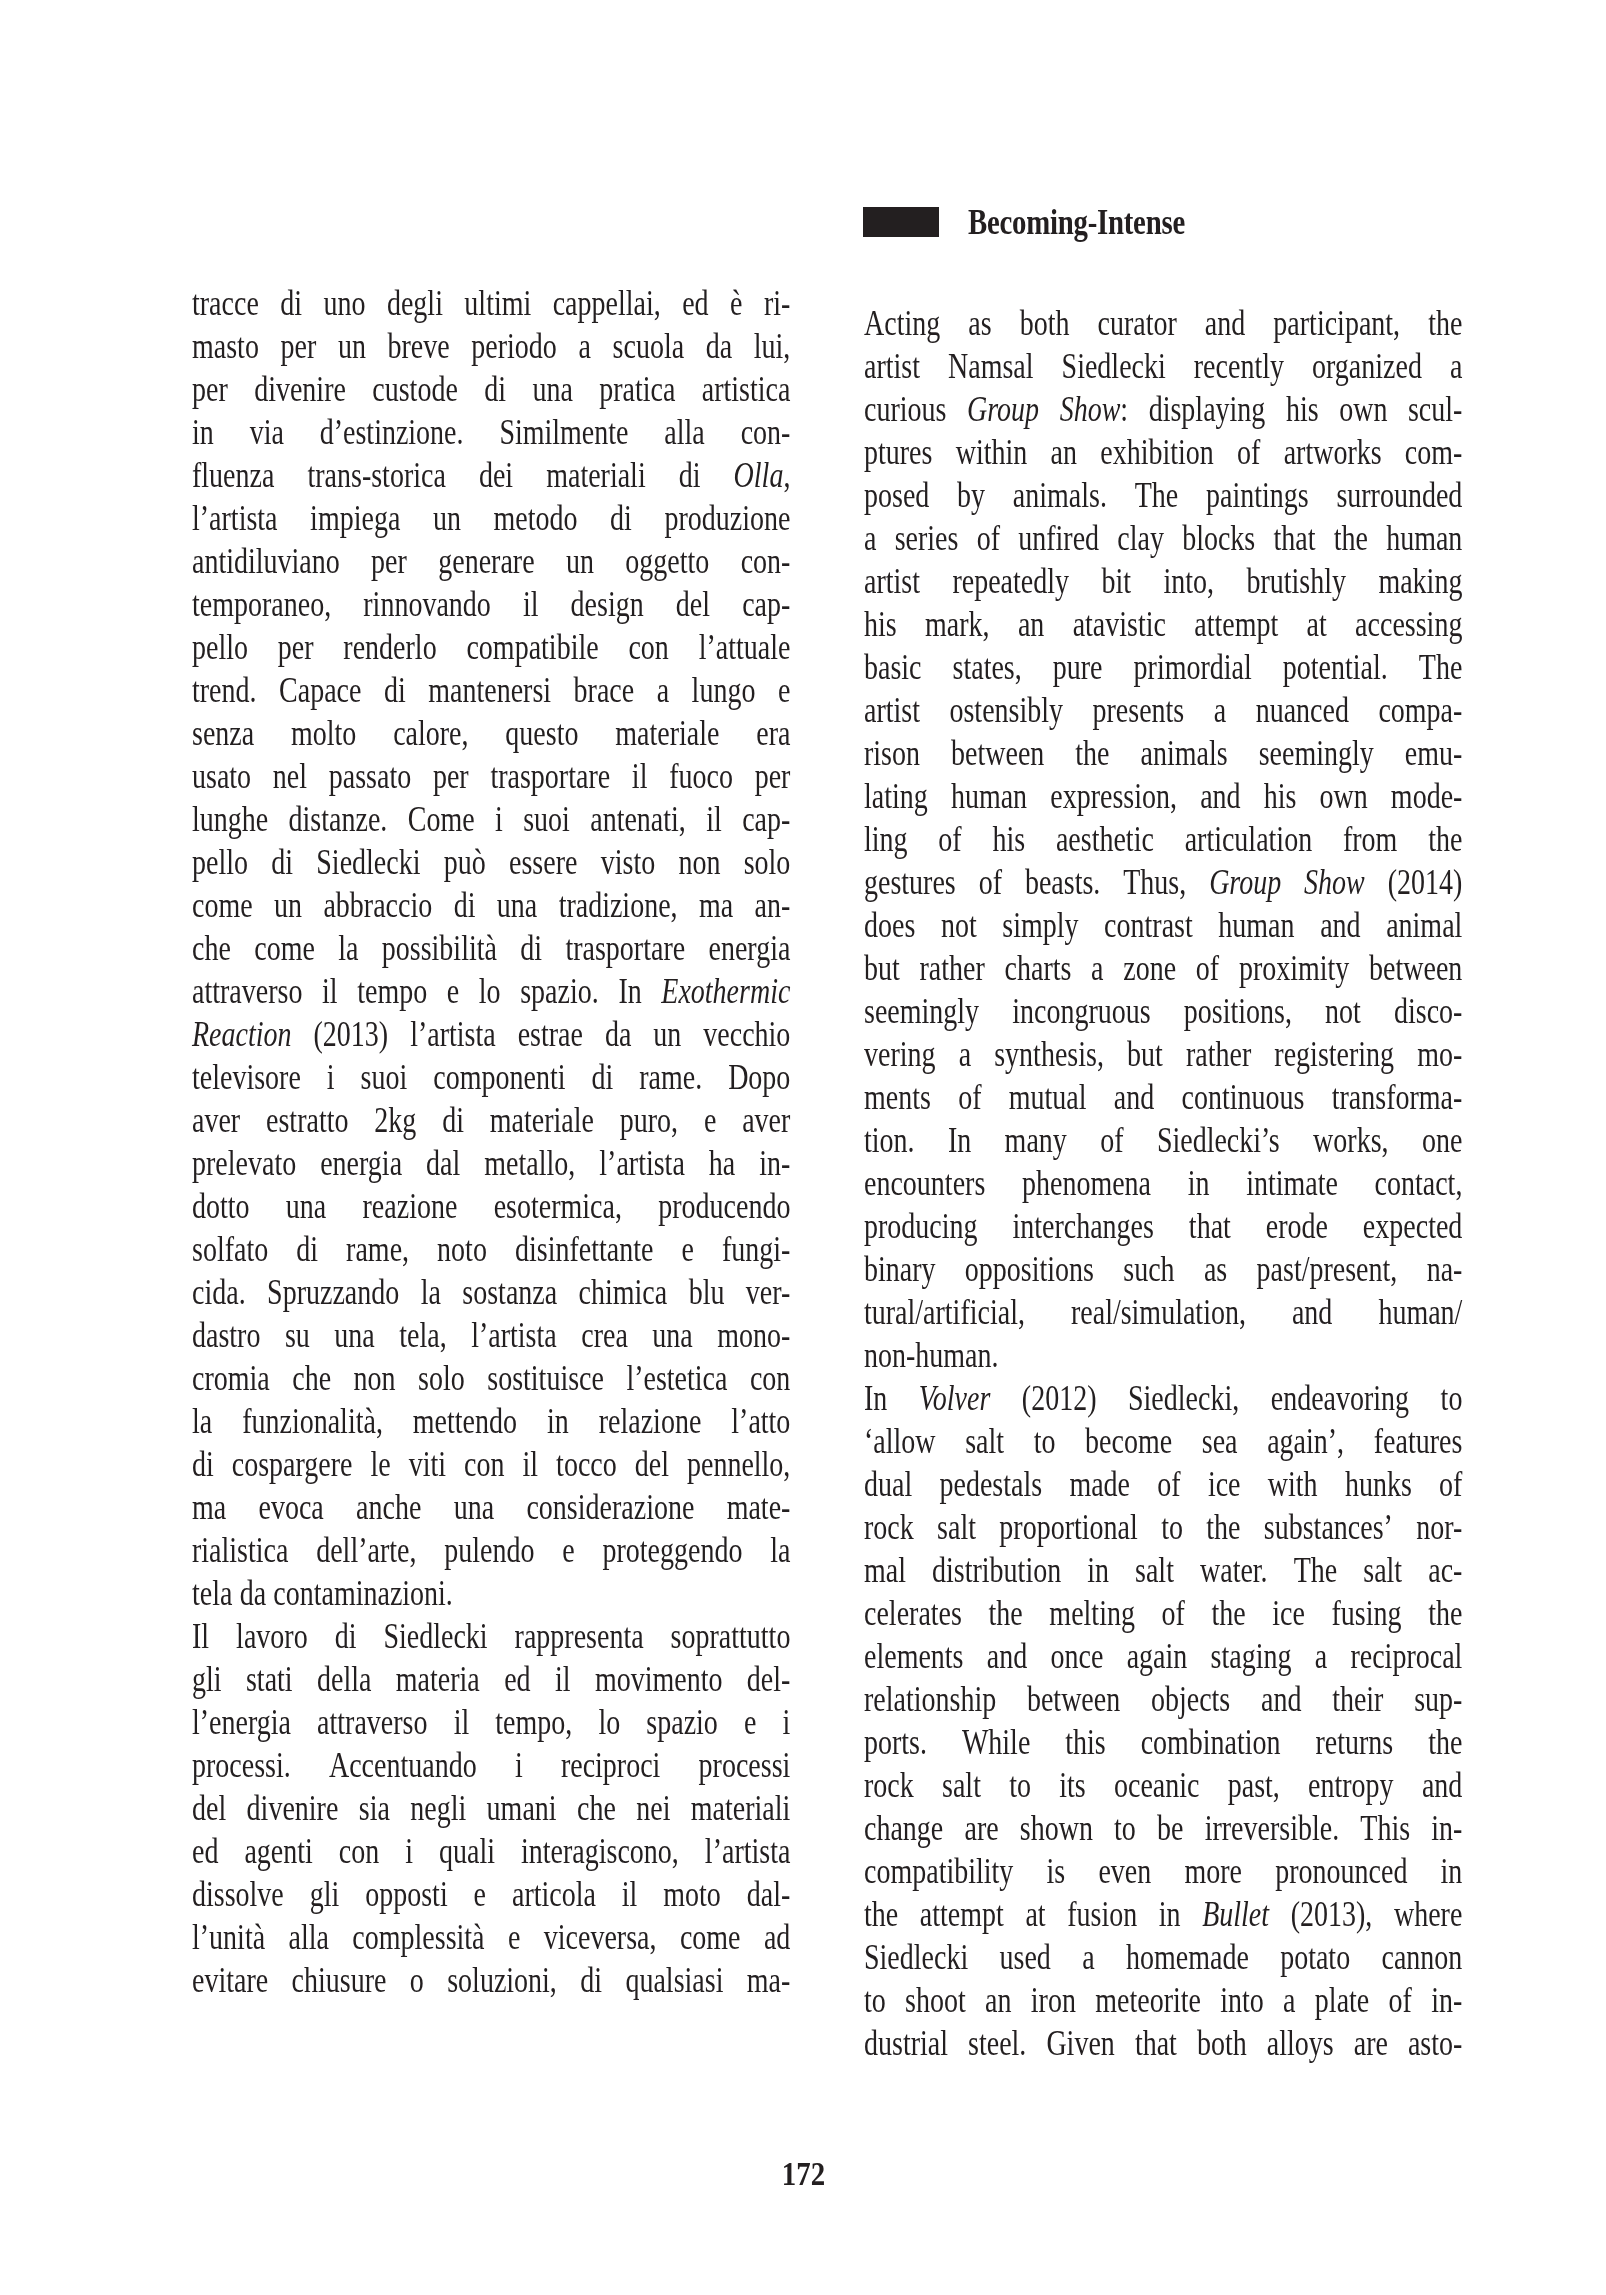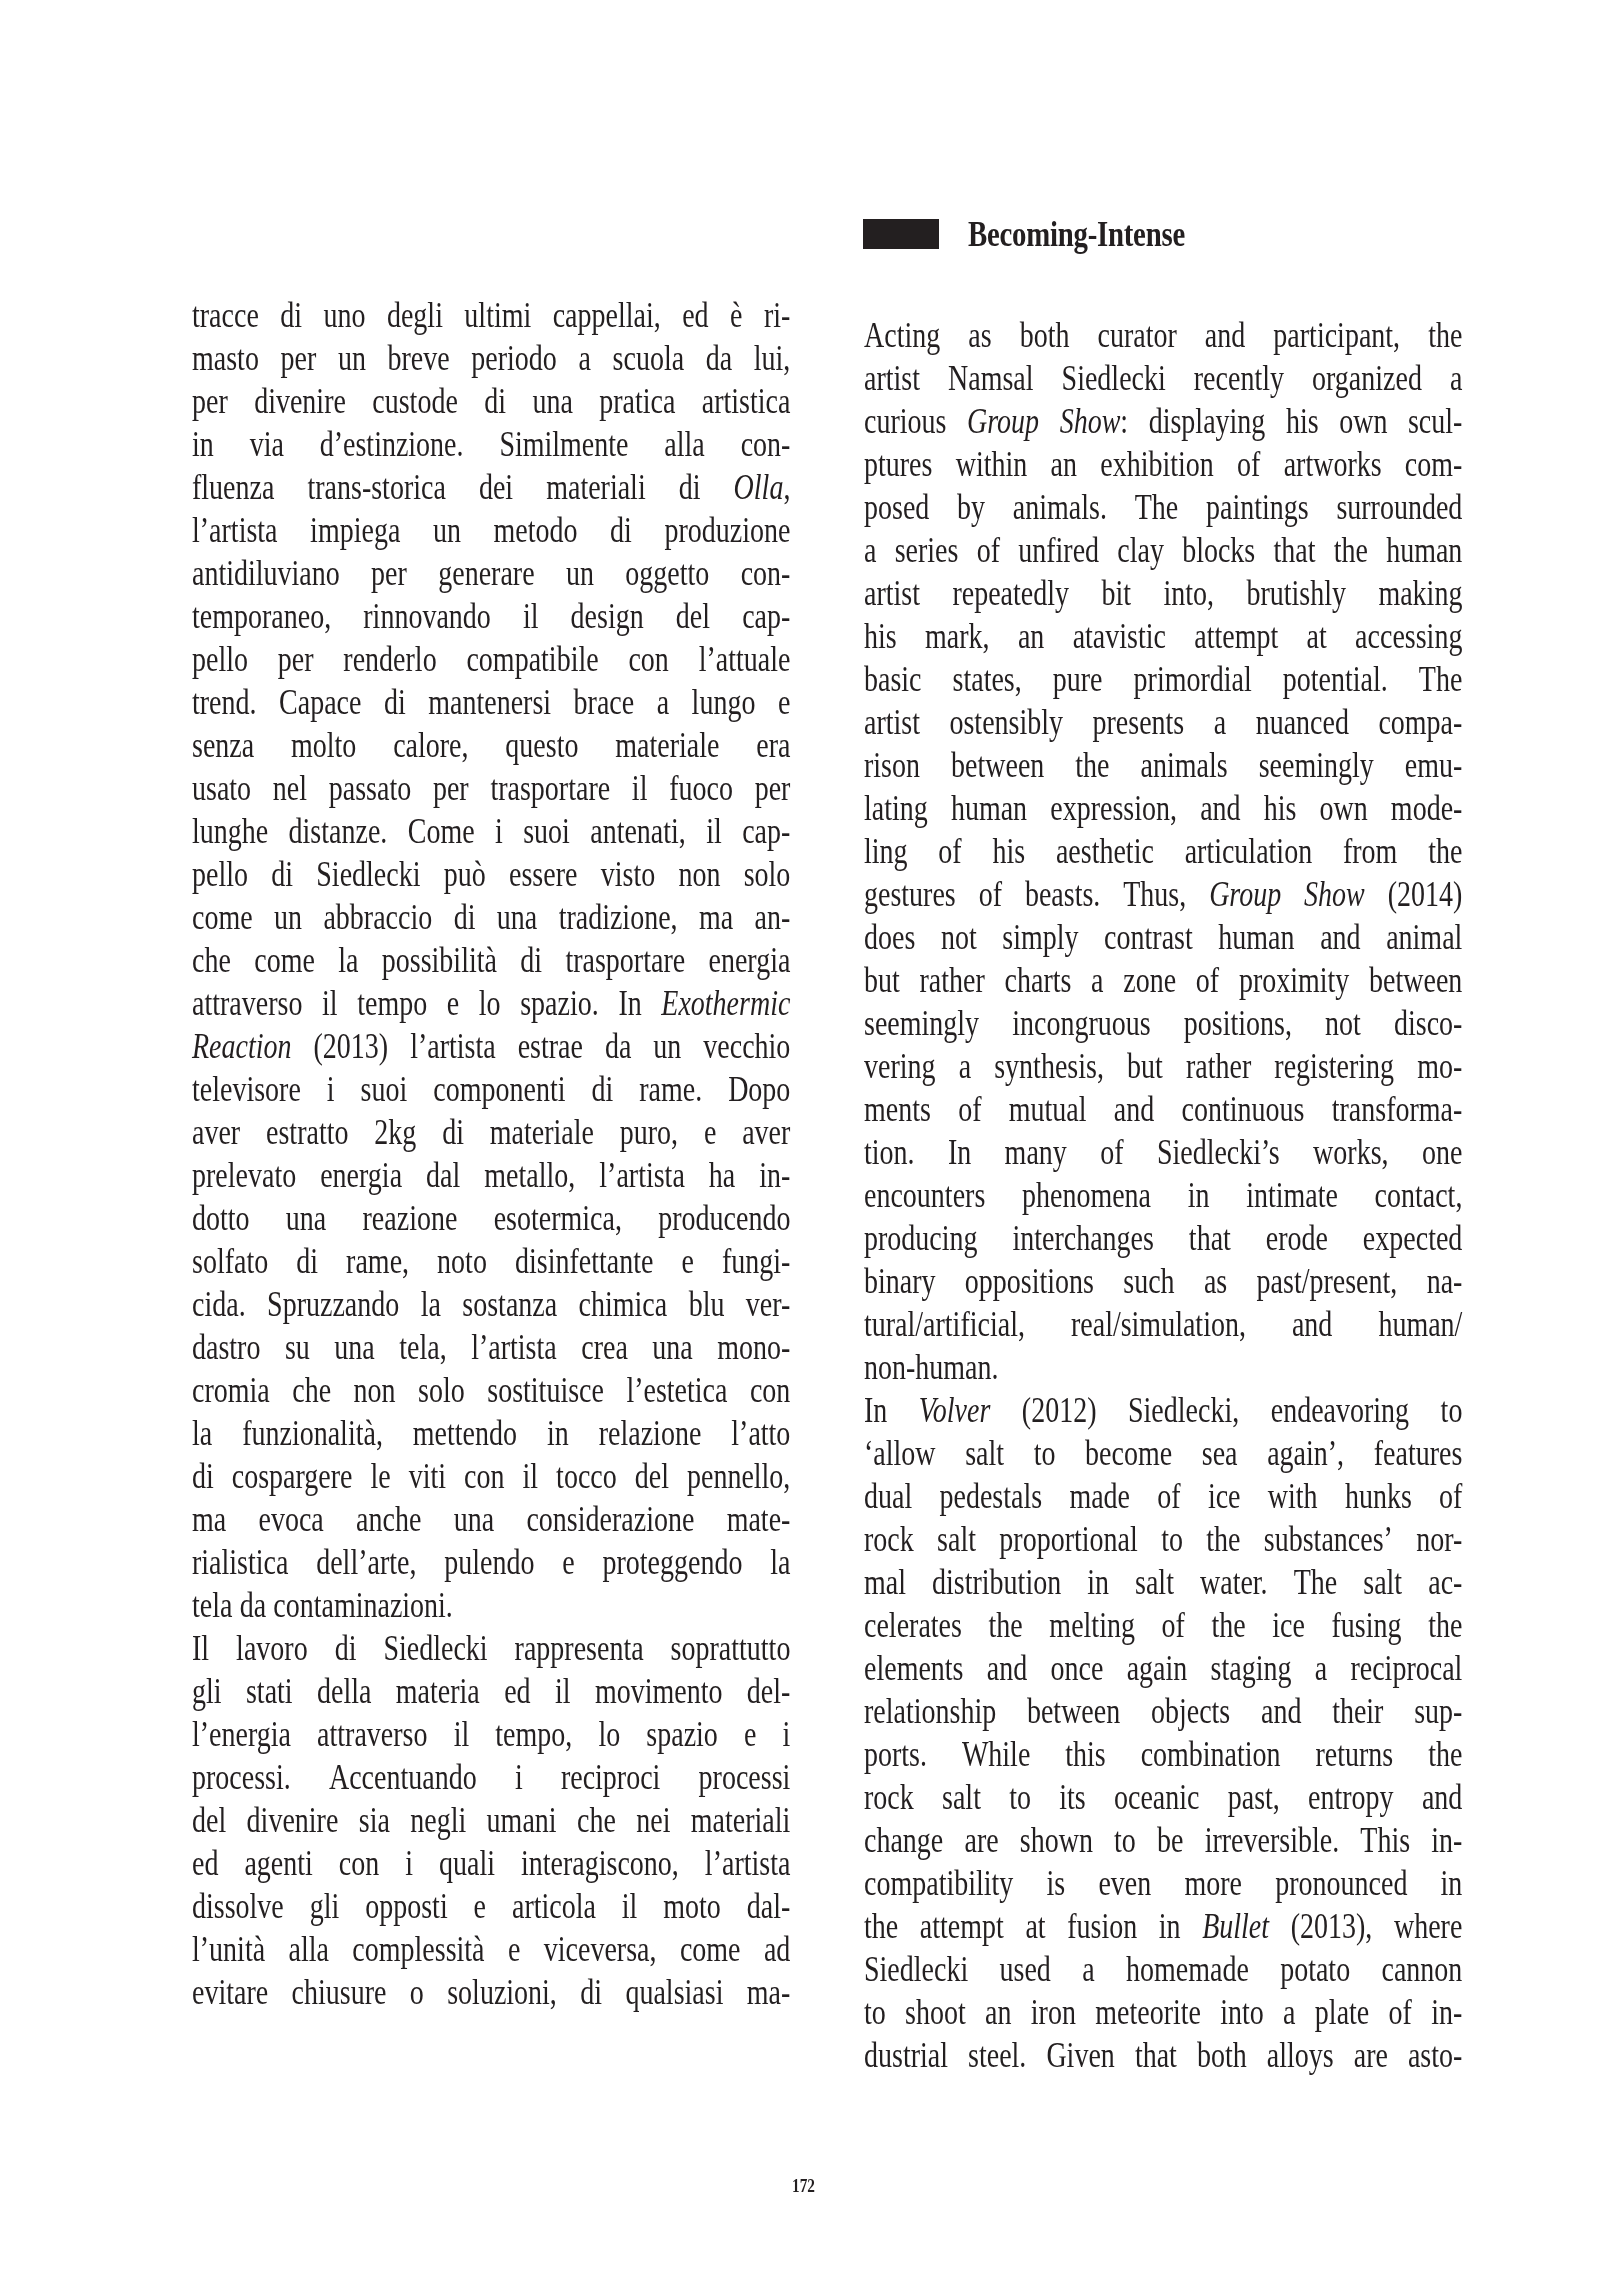--- a/index.html
+++ b/index.html
@@ -1,18 +1,18 @@
 <!DOCTYPE html>
 <html style="font-size:10.3px"><head>
 <meta charset="utf-8">
 <style>
   html, body { margin:0; padding:0; background:#ffffff; }
   body { width:1607px; height:2295px; position:relative; overflow:hidden;
          font-family:"Liberation Serif", "DejaVu Serif", serif; color:#231f20; }
-  .page { position:absolute; left:0; top:12px; width:1607px; height:1656px; background:#fff; }
+  .page { position:absolute; left:0; top:0; width:1607px; height:1656px; background:#fff; }
 
   .header-block { position:absolute; left:863px; top:207px; width:76px; height:30px; background:#231f20; }
   .header-title { position:absolute; left:968px; top:201px; font-weight:bold; font-size:36px; line-height:42px;
                   white-space:nowrap; transform-origin:left top; transform:scaleX(0.80); letter-spacing:-0.3px; }
 
   .column { position:absolute; top:282px; width:599px; }
   .col-left  { left:192px; }
   .col-right { left:864px;margin-top:20px; }
 
   .line { display:block; height:43px; line-height:43px; font-size:35px; white-space:nowrap;
@@ -22,21 +22,21 @@
   .line.last .line-inner { text-align-last:left; }
   .line-inner .seg { white-space:pre; }
   .line-inner .seg.it { font-style:italic; }
 
   
   .line-inner.flex { display:flex; justify-content:space-between; }
   .line.last .line-inner.flex { justify-content:flex-start; gap:9px; }
   .w { white-space:nowrap; }
 
   .page-number { position:absolute; left:0; width:1607px; top:2158px; text-align:center; font-weight:bold;
-                 font-size:18px; line-height:32px;text-decoration:underline; }
+                 font-size:34px; line-height:32px;text-decoration:underline; }
   .page-number span { display:inline-block; transform:scaleX(0.85); }
 </style>
 </head>
 <body>
 
 <div class="page">
   <div class="header-block"></div>
   <div class="header-title">Becoming-Intense</div>
 
   <div class="column col-left" id="col-left">

